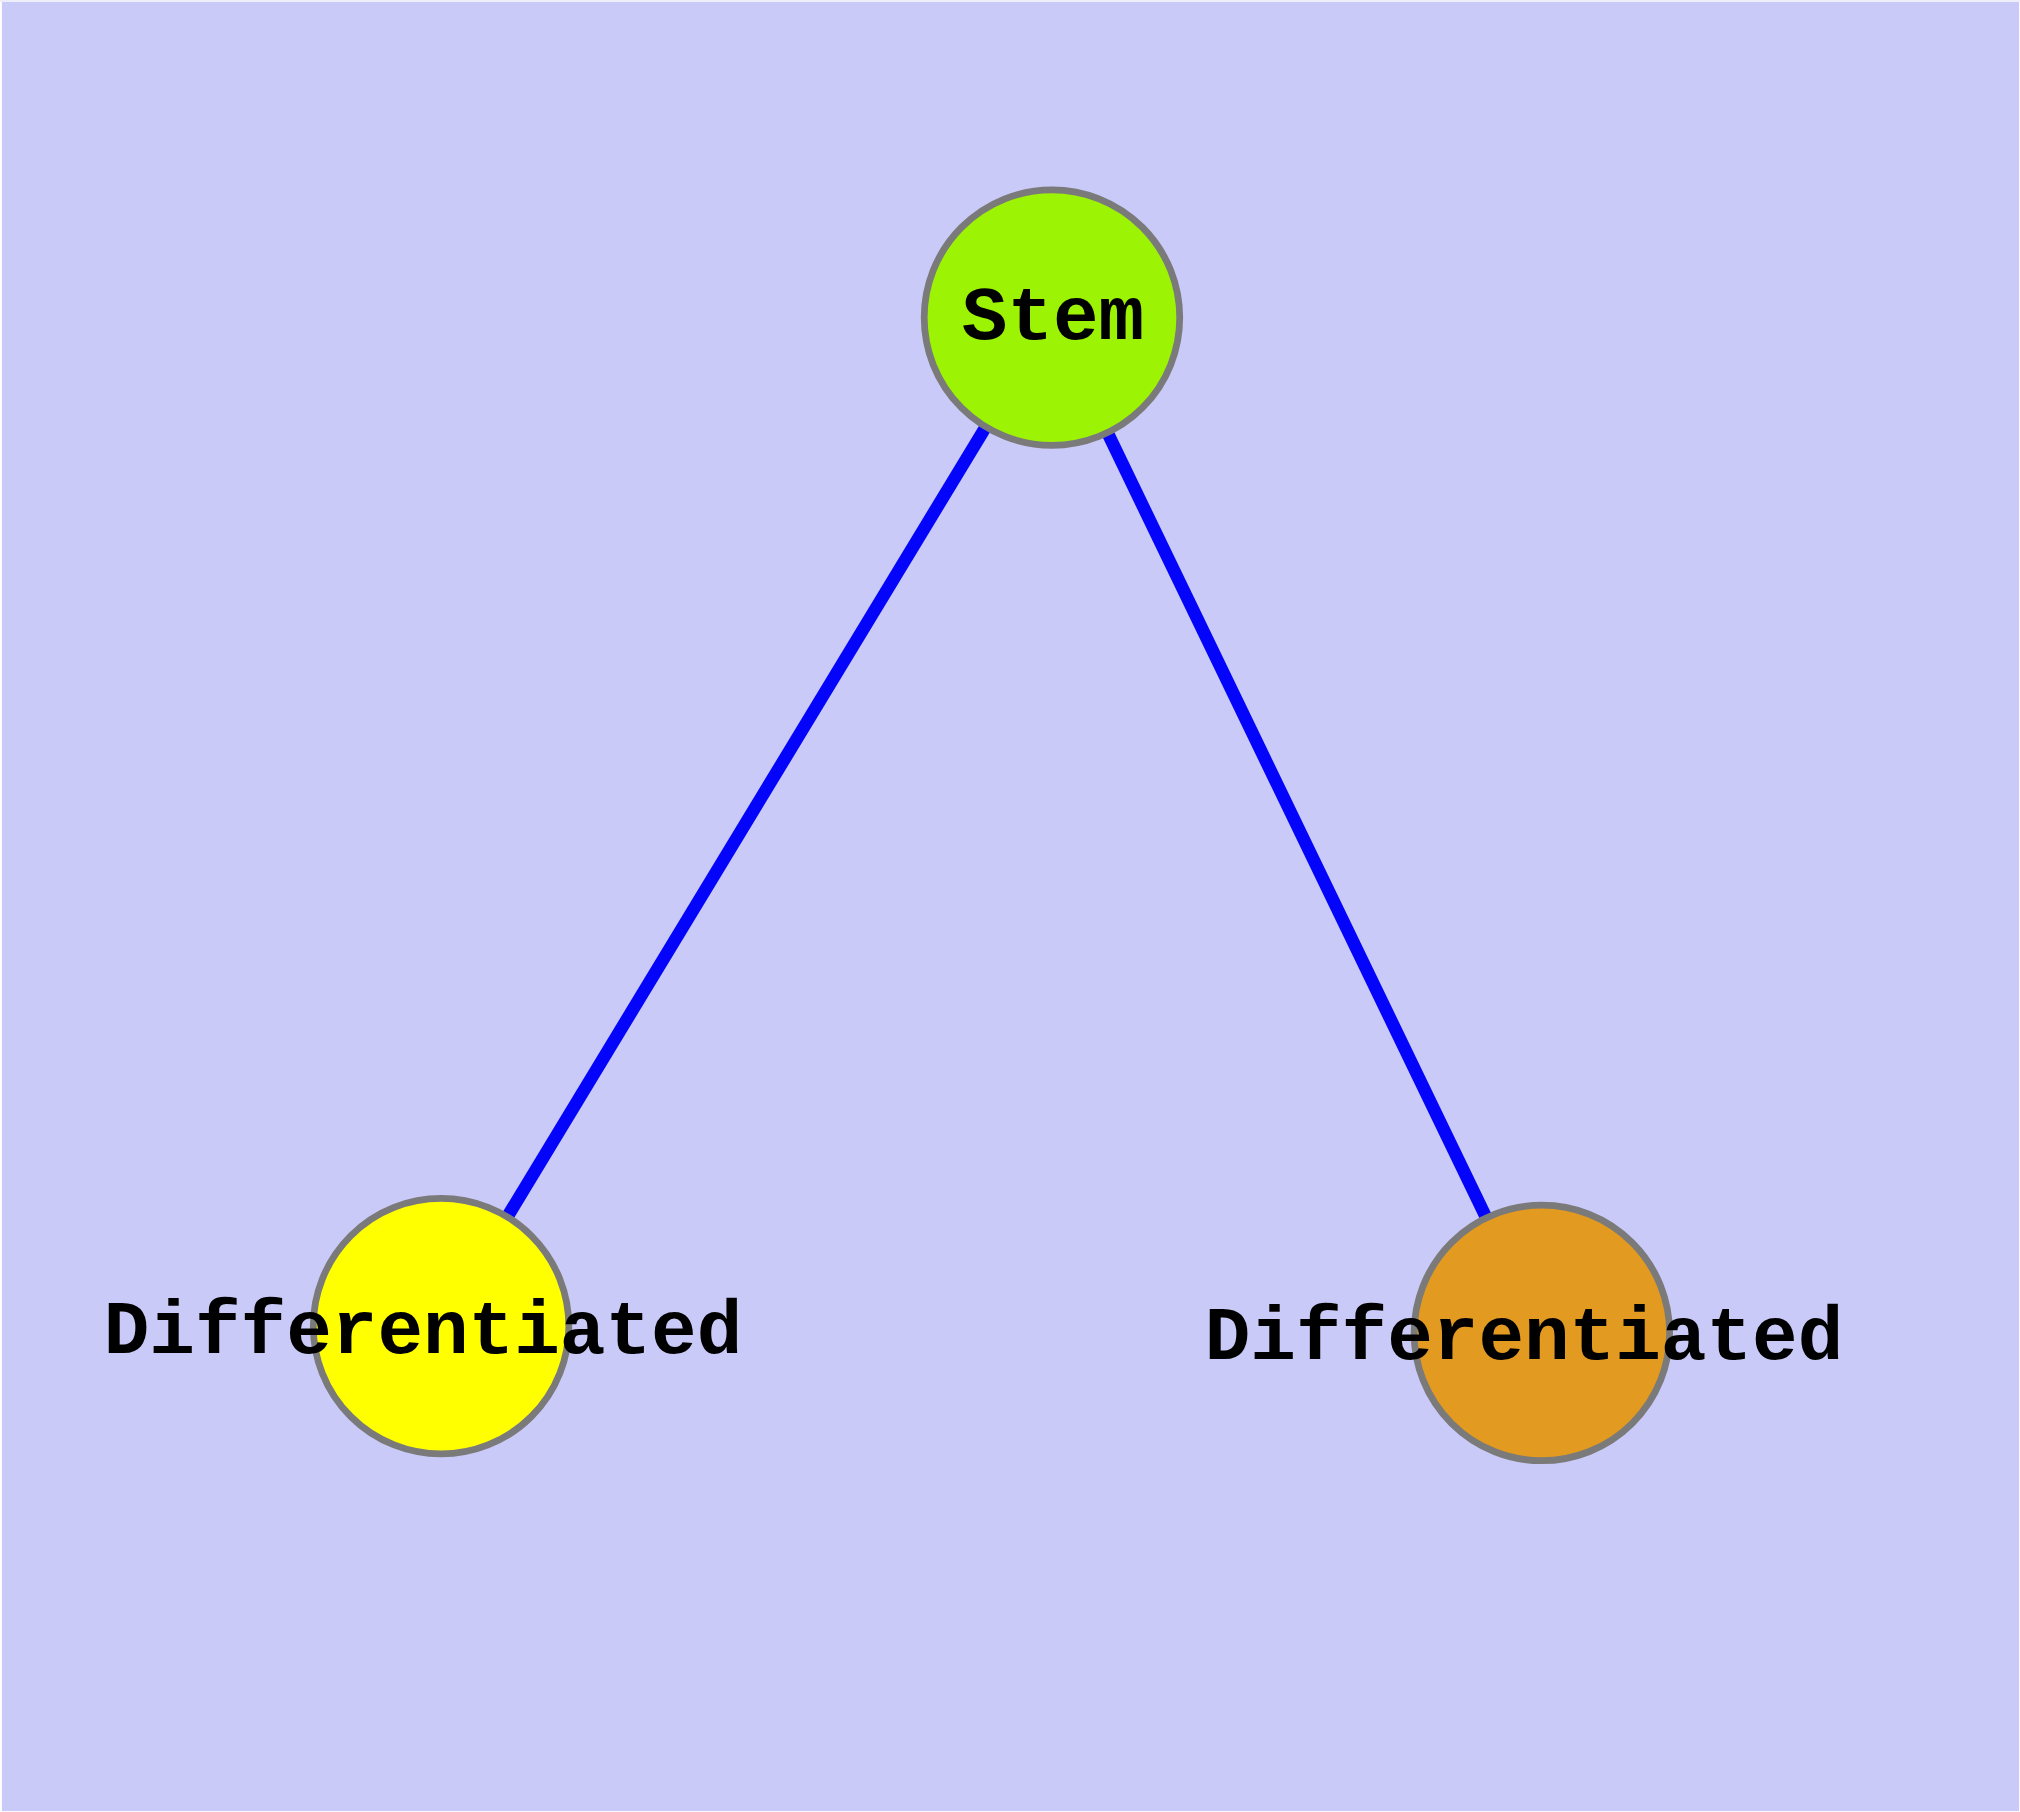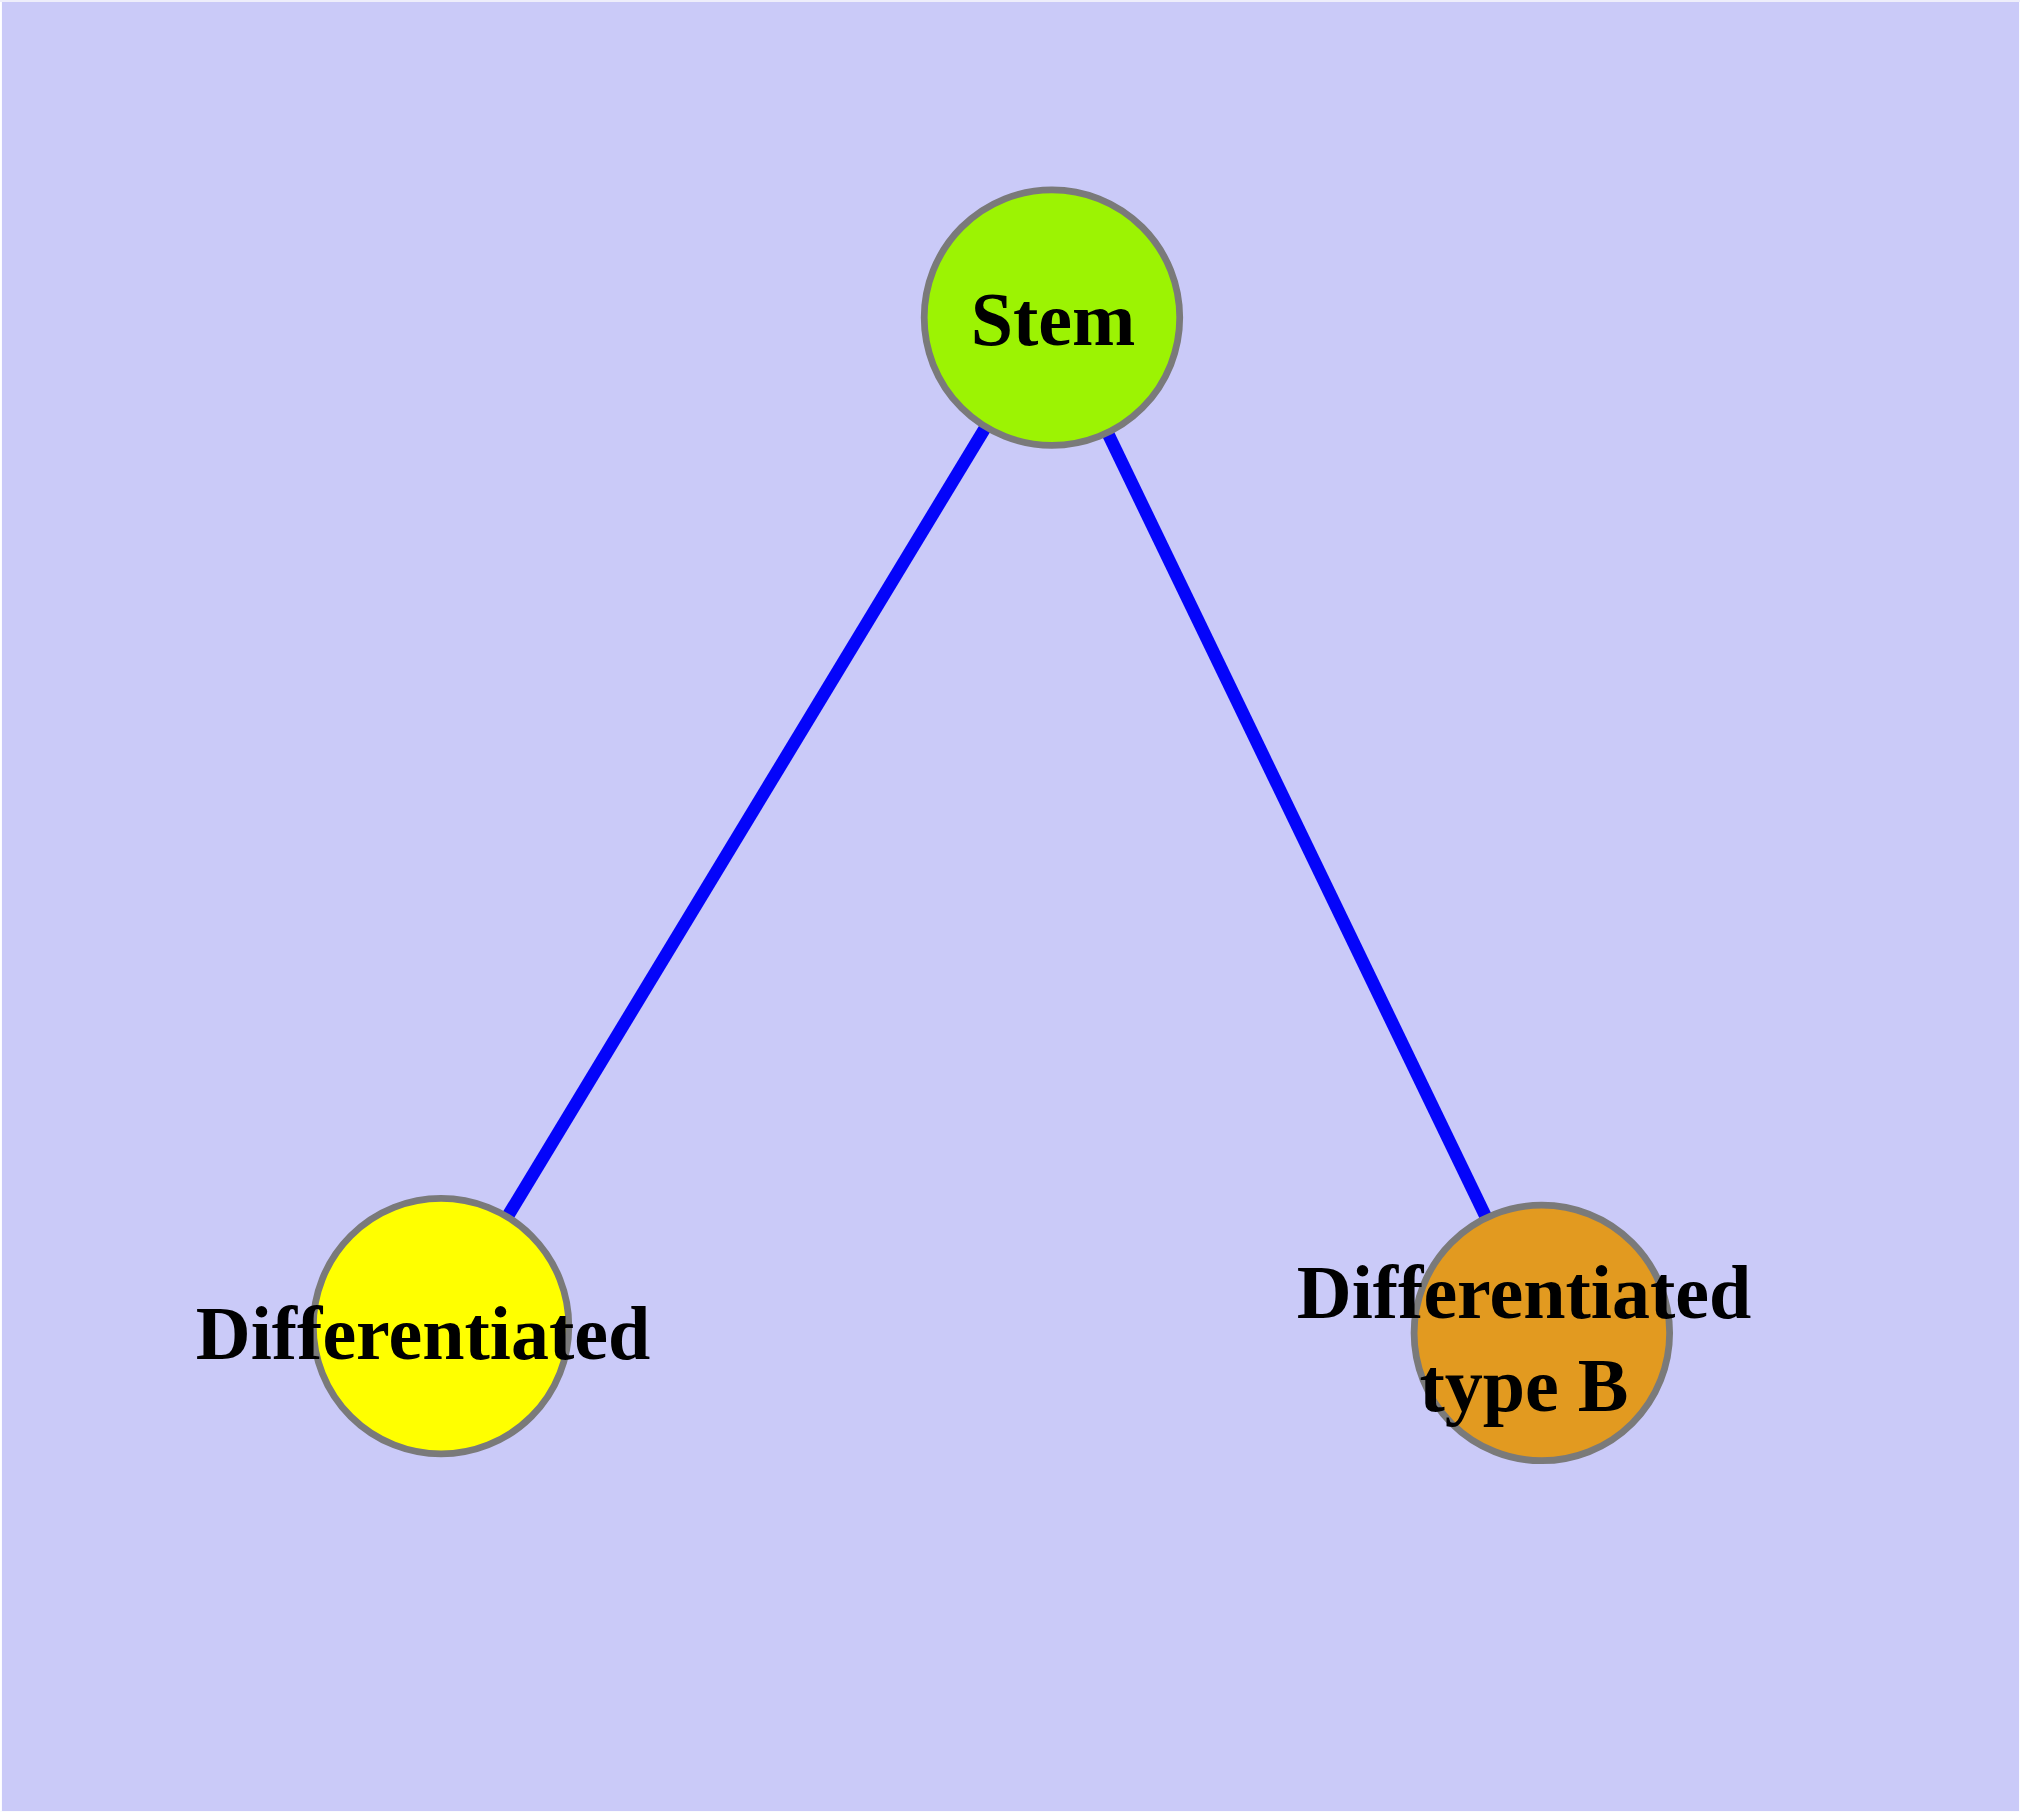--- a/index.html
+++ b/index.html
@@ -5,21 +5,21 @@
   html, body {
     margin: 0;
     padding: 0;
     background: #ffffff;
   }
   .canvas {
     position: relative;
     width: 2021px;
     height: 1812px;
     overflow: hidden;
-    font-family: Liberation Serif, serif;
+    font-family: Liberation Mono, monospace;
     
     border-top: 2.5px solid #eeeefb;
     border-bottom: 1.7px solid #fbfbfe;
     box-sizing: border-box;
   }
   .graph-svg {
     position: absolute;
     left: 0;
     top: 0;
     width: 100%;
@@ -61,17 +61,16 @@
   <div class="node-label" style="left:1053px; top:317px;">
     <span class="line">Stem</span>
   </div>
 
   <div class="node-label" style="left:423px; top:1331px;">
     <span class="line">Differentiated</span>
   </div>
 
   <div class="node-label" style="left:1524px; top:1337px;">
     <span class="line">Differentiated</span>
-    <span class="line">type B</span>
   </div>
 
 </div>
 
 
 </body></html>

